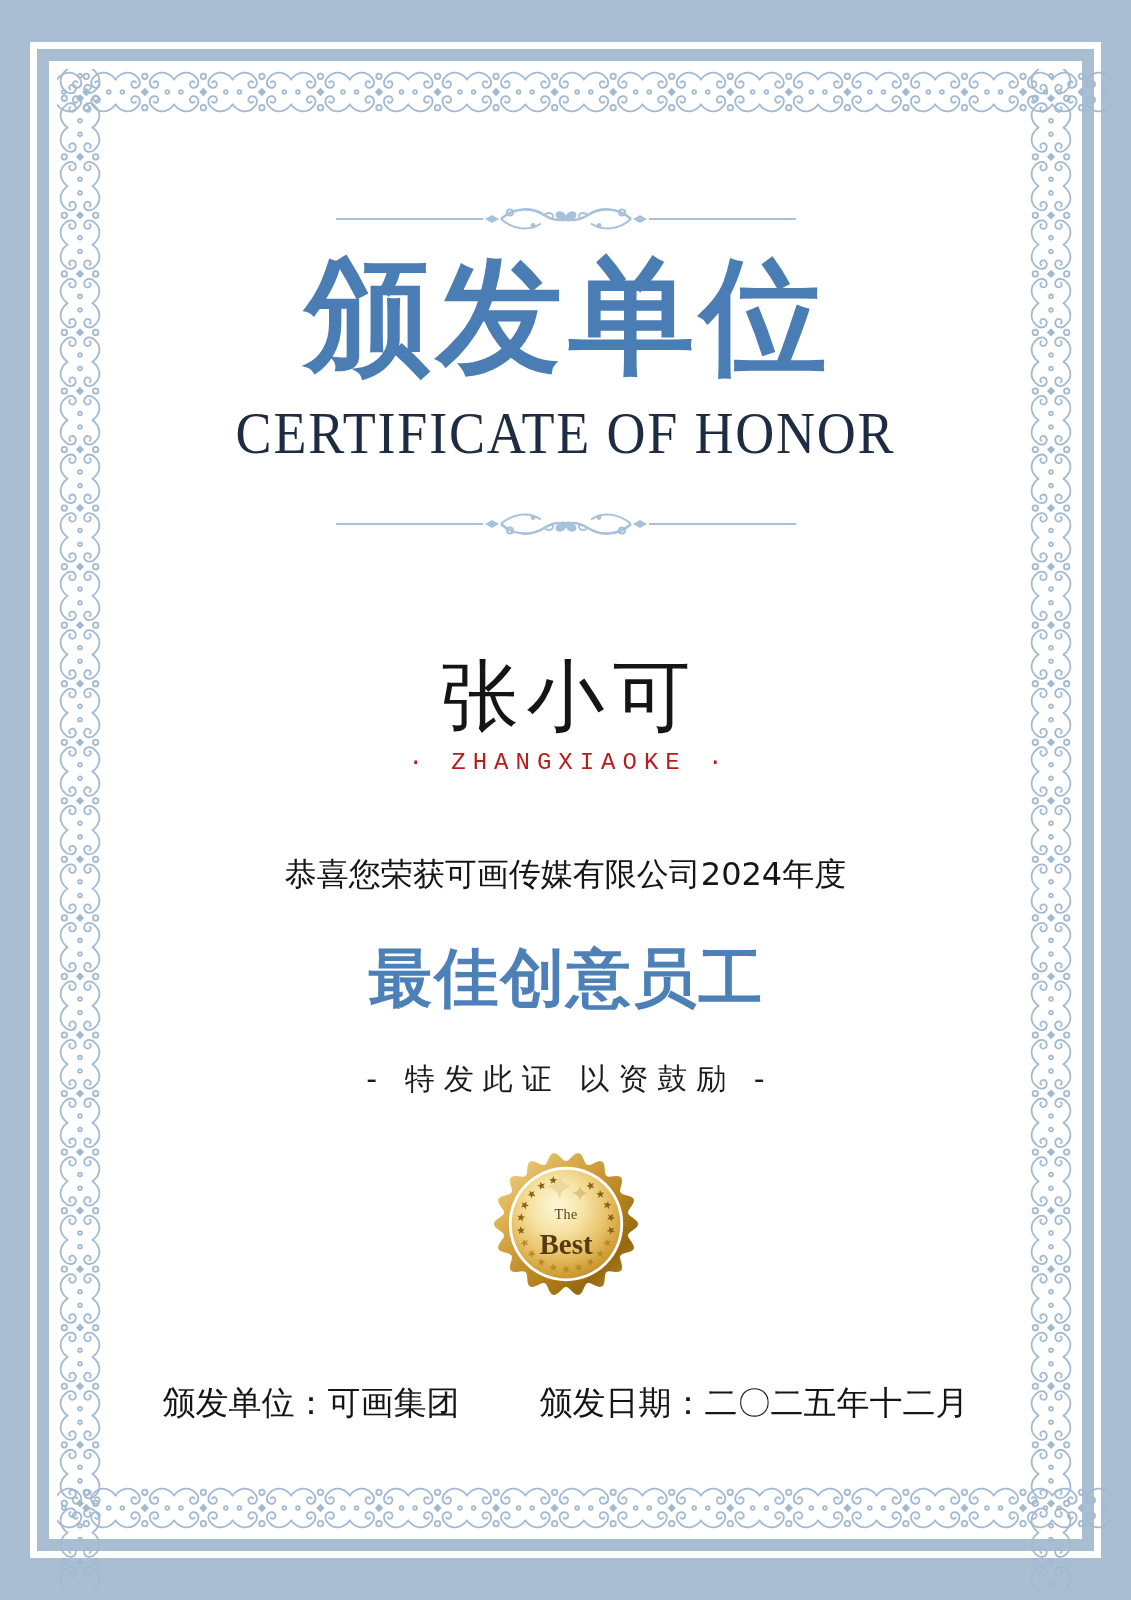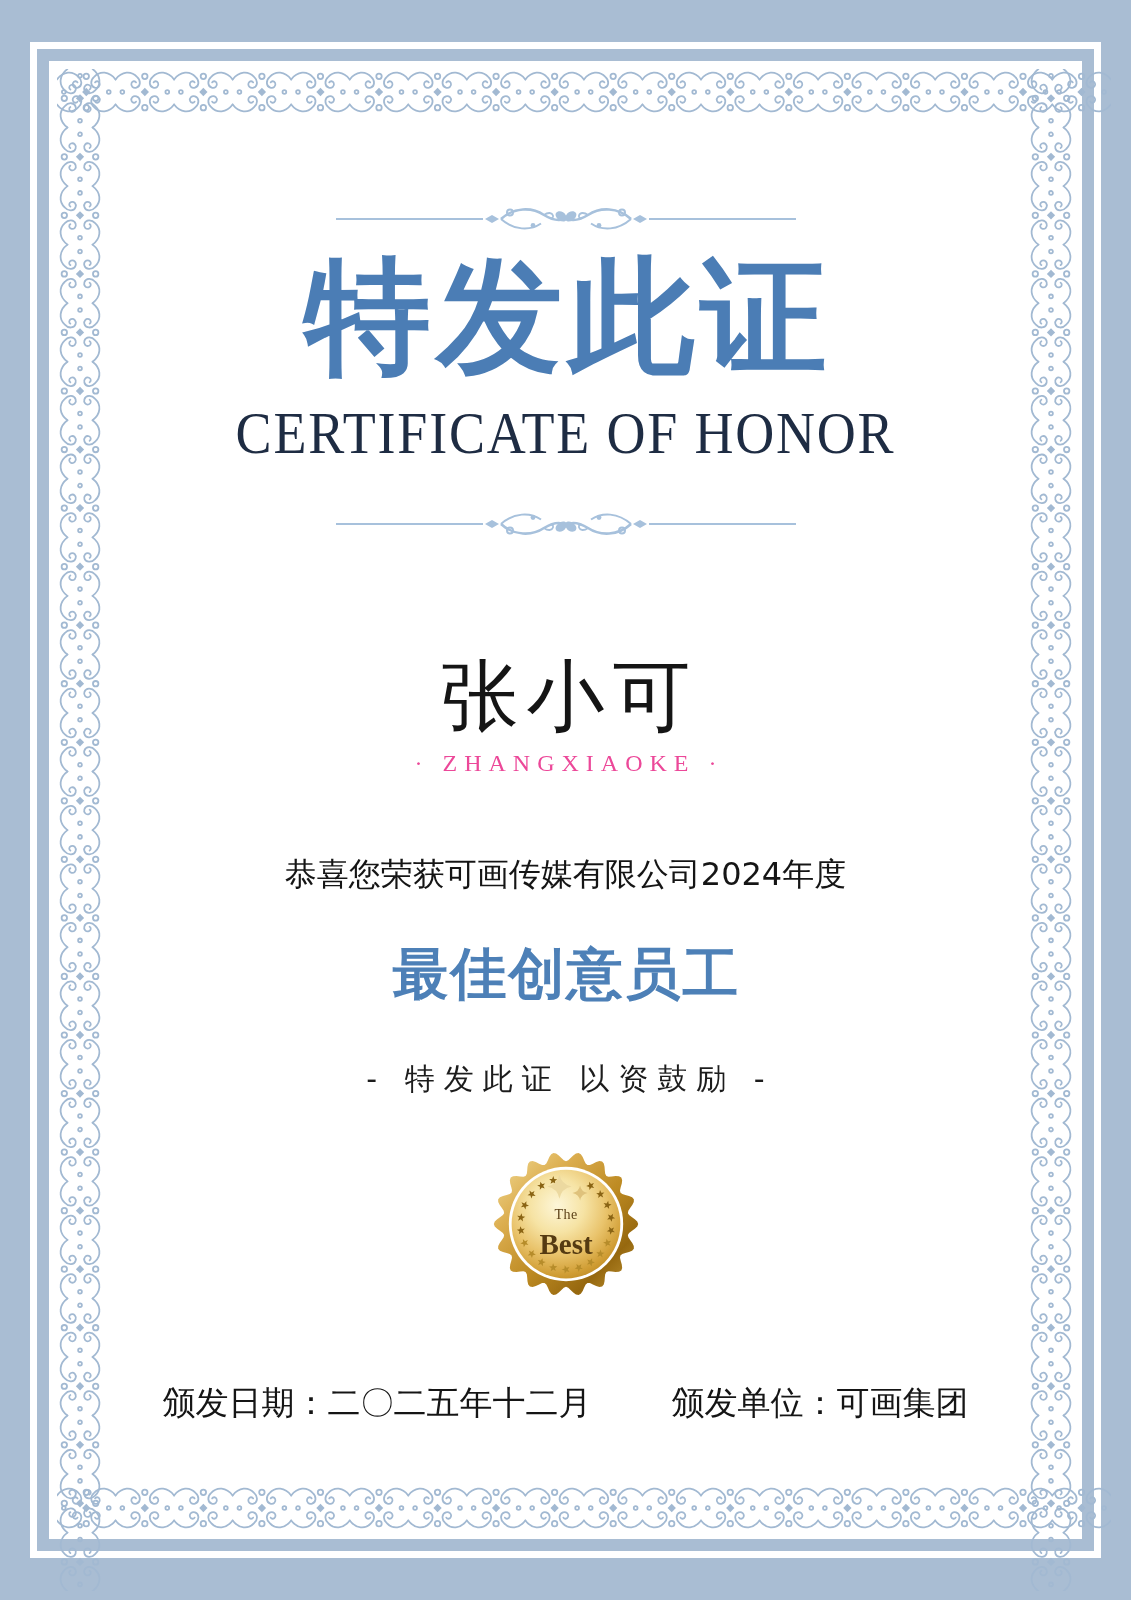--- a/index.html
+++ b/index.html
@@ -26,25 +26,25 @@
   .flourish{position:absolute;left:50%;transform:translateX(-50%);width:460px;height:30px}
   .flourish-top{top:143px}
   .flourish-bottom{top:448px;transform:translateX(-50%) scaleY(-1)}
   .centered{position:absolute;left:0;right:0;text-align:center;white-space:nowrap}
   .title-cn{top:192px;font-family:"DejaVu Serif","Liberation Serif",serif;font-weight:900;
     font-size:126px;line-height:1;color:var(--title_blue);letter-spacing:6px;text-indent:6px}
   .title-en{top:342px;font-family:"Liberation Serif","DejaVu Serif",serif;font-weight:400;
     font-size:60px;line-height:1;color:var(--navy);letter-spacing:2px;transform:scaleX(0.9)}
   .name{top:596px;font-size:78px;line-height:1;color:var(--text_black);font-weight:400;
     letter-spacing:8px;text-indent:8px}
-  .latin{top:690px;font-family:Liberation Serif, serif;font-size:24px;line-height:1;
-    color:#ec4899;letter-spacing:7px;text-indent:7px}
+  .latin{top:690px;font-family:Liberation Mono, monospace;font-size:24px;line-height:1;
+    color:#b91c1c;letter-spacing:7px;text-indent:7px}
   .body-line{top:794px;font-size:32px;line-height:1.2;color:var(--text_black)}
   .award{top:882px;font-family:"DejaVu Serif","Liberation Serif",serif;font-weight:700;
-    font-size:56px;line-height:1.1;color:var(--award_blue);letter-spacing:2px;text-indent:2px}
+    font-size:64px;line-height:1.1;color:var(--award_blue);letter-spacing:2px;text-indent:2px}
   .tagline{top:1000px;font-size:30px;line-height:1.2;color:#1c1c1c;font-weight:400;
     letter-spacing:9px;text-indent:9px}
   .seal-wrap{position:absolute;top:1088px;left:50%;transform:translateX(-50%);width:150px;height:150px}
   .seal{width:150px;height:150px;display:block}
   .seal-the{font-family:"Liberation Serif","DejaVu Serif",serif;font-size:15px;font-weight:400;
     fill:var(--seal_text_brown);text-anchor:middle;letter-spacing:.5px}
   .seal-best{font-family:"Liberation Serif","DejaVu Serif",serif;font-size:31px;font-weight:600;
     fill:#553b12;text-anchor:middle}
   .footer{top:1322px;display:flex;justify-content:center;gap:80px;font-size:33px;
     line-height:1.2;color:var(--text_black)}
@@ -223,21 +223,21 @@
   <path d="M149,15 l7,-4 7,4 -7,4 z" fill="#a7c1dc"></path>
   <path d="M165,15 C178,3 196,3 208,11 C217,16.5 225,17.5 231,13.5" fill="none" stroke="#a7c1dc" stroke-width="2.6"></path>
   <path d="M165,15 C178,26.5 194,27 205,19.5" fill="none" stroke="#a7c1dc" stroke-width="2"></path>
   <circle cx="174" cy="8.5" r="3" fill="none" stroke="#a7c1dc" stroke-width="2"></circle>
   <circle cx="197" cy="21.5" r="2.4" fill="#a7c1dc"></circle>
   <path d="M208,11 C212,8 216,8.5 217,11.5 C217.8,14 215,15.2 213.5,13.6" fill="none" stroke="#a7c1dc" stroke-width="1.8"></path>
             </g>
             <path d="M230,11.5 C226.5,4.5 216.5,7 220.5,13.5 C222.7,17 228,19 230,16.5 C232,19 237.3,17 239.5,13.5 C243.5,7 233.5,4.5 230,11.5 Z" fill="#a7c1dc"></path>
           </svg>
 
-        <h1 class="centered title-cn">特发此证</h1>
+        <h1 class="centered title-cn">颁发单位</h1>
 
         <h2 class="centered title-en">CERTIFICATE OF HONOR</h2>
 
         <svg class="flourish flourish-bottom" viewBox="0 0 460 30">
             <path d="M0,15 H147" fill="none" stroke="#a7c1dc" stroke-width="2.2"></path>
   <path d="M149,15 l7,-4 7,4 -7,4 z" fill="#a7c1dc"></path>
   <path d="M165,15 C178,3 196,3 208,11 C217,16.5 225,17.5 231,13.5" fill="none" stroke="#a7c1dc" stroke-width="2.6"></path>
   <path d="M165,15 C178,26.5 194,27 205,19.5" fill="none" stroke="#a7c1dc" stroke-width="2"></path>
   <circle cx="174" cy="8.5" r="3" fill="none" stroke="#a7c1dc" stroke-width="2"></circle>
   <circle cx="197" cy="21.5" r="2.4" fill="#a7c1dc"></circle>
@@ -310,20 +310,20 @@
             <g id="seal-sparkles">
                 <path d="M73,27 Q75.08,37.92 86,40 Q75.08,42.08 73,53 Q70.92,42.08 60,40 Q70.92,37.92 73,27 Z" fill="#ecd9a0"></path>
                 <path d="M95,39 Q96.28,45.72 103,47 Q96.28,48.28 95,55 Q93.72,48.28 87,47 Q93.72,45.72 95,39 Z" fill="#dfc27c"></path>
               </g>
             <text x="80" y="75" class="seal-the">The</text>
             <text x="80" y="112" class="seal-best">Best</text>
           </svg>
         </div>
 
         <div class="centered footer">
+          <span>颁发单位：可画集团</span>
           <span>颁发日期：二〇二五年十二月</span>
-          <span>颁发单位：可画集团</span>
         </div>
 
       </div>
     </div>
   </div>
 </div>
 
 </body></html>

